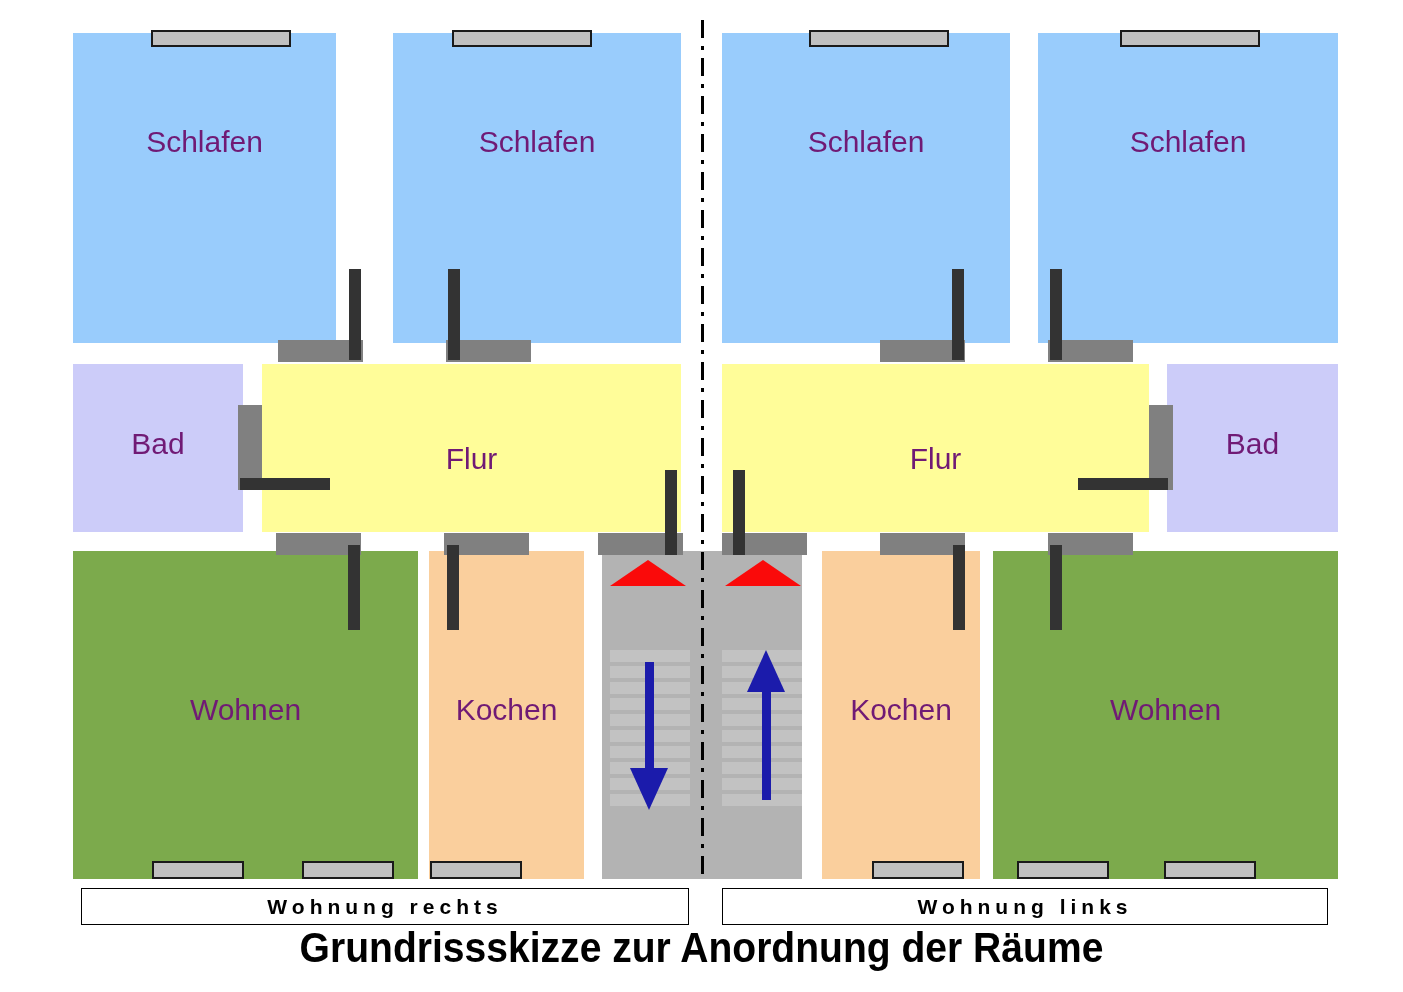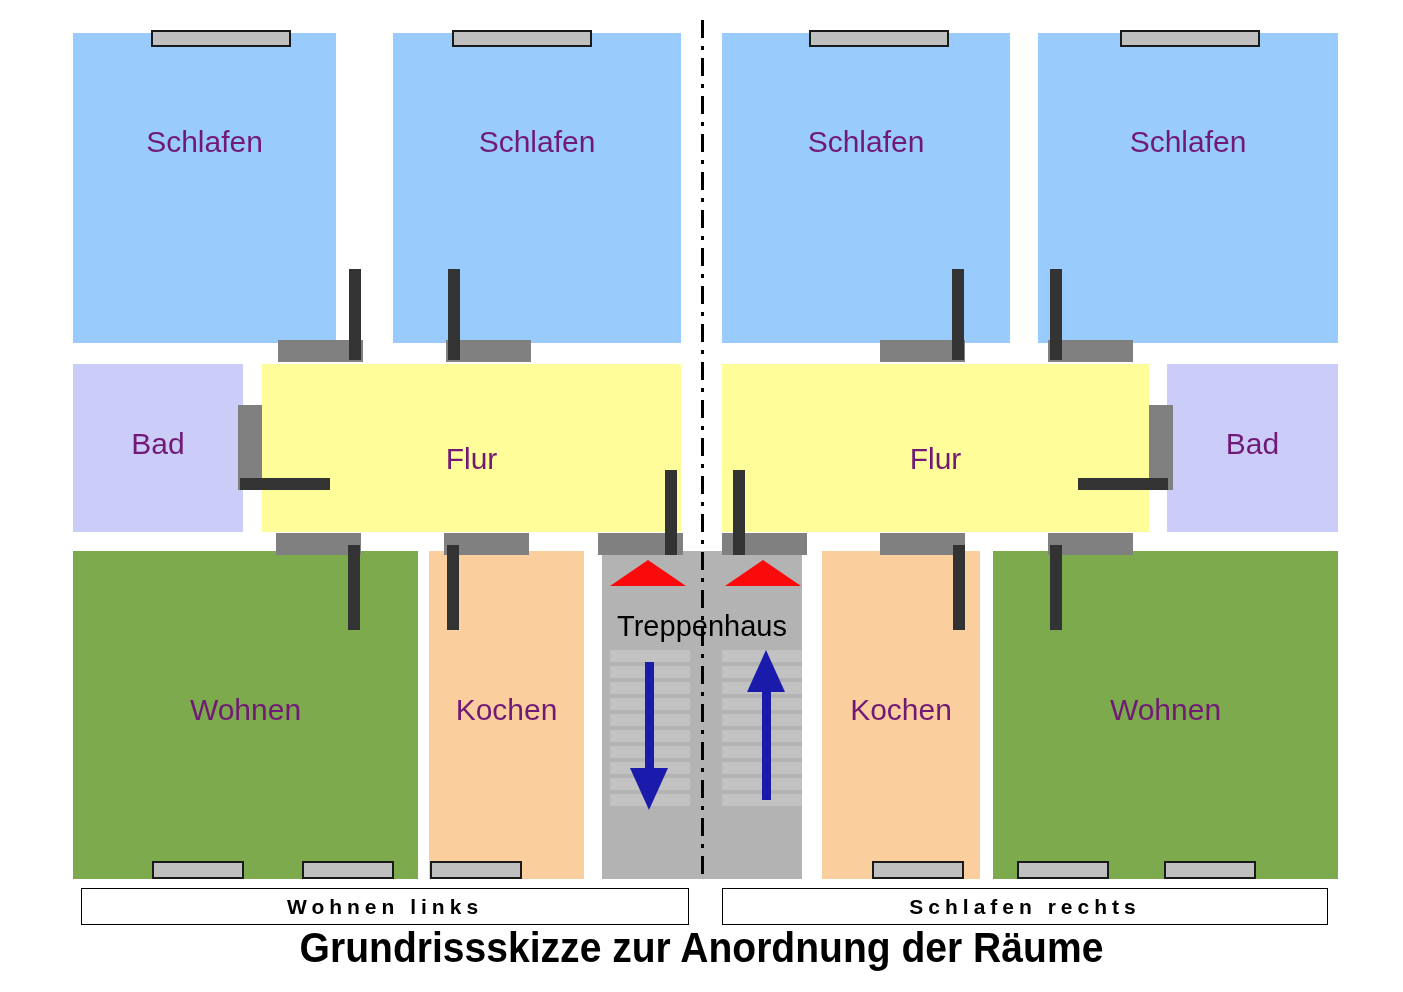--- a/index.html
+++ b/index.html
@@ -181,21 +181,20 @@
     <div class="room-label" style="top:142px;">Wohnen</div>
   </div>
   <div class="window" style="left:1017px; top:861px; width:92px; height:18px;"></div>
   <div class="window" style="left:1164px; top:861px; width:92px; height:18px;"></div>
 
   <div class="room" style="left:602px; top:551px; width:200px; height:328px; background:#b3b3b3;"></div>
 
   <div class="red-tri" style="left:610px; top:560px;"></div>
   <div class="red-tri" style="left:725px; top:560px;"></div>
 
-  <div class="treppen-label" style="left:602px; top:610px; width:200px;">Treppenhaus</div>
 
   <div class="stair-block" style="left:610px; top:650px; width:80px; height:158px;">
     <div class="tread" style="left:0; top:0px;   width:80px; height:12px;"></div>
     <div class="tread" style="left:0; top:16px;  width:80px; height:12px;"></div>
     <div class="tread" style="left:0; top:32px;  width:80px; height:12px;"></div>
     <div class="tread" style="left:0; top:48px;  width:80px; height:12px;"></div>
     <div class="tread" style="left:0; top:64px;  width:80px; height:12px;"></div>
     <div class="tread" style="left:0; top:80px;  width:80px; height:12px;"></div>
     <div class="tread" style="left:0; top:96px;  width:80px; height:12px;"></div>
     <div class="tread" style="left:0; top:112px; width:80px; height:12px;"></div>
@@ -257,21 +256,21 @@
   <div class="door-leaf" style="left:733px; top:470px; width:12px; height:85px;"></div>
 
   <div style="position:absolute; left:701px; top:20px; width:3px; height:860px;
               background: repeating-linear-gradient(to bottom,
                  #000000 0px, #000000 18px,
                  transparent 18px, transparent 26px,
                  #000000 26px, #000000 30px,
                  transparent 30px, transparent 38px);"></div>
 
   <div class="unit-box" style="left:81px; top:888px; width:608px; height:37px;">
-    <span>Wohnen links</span>
+    <span>Wohnung rechts</span>
   </div>
   <div class="unit-box" style="left:722px; top:888px; width:606px; height:37px;">
-    <span>Schlafen rechts</span>
+    <span>Wohnung links</span>
   </div>
 
   <div id="main-title">Grundrissskizze zur Anordnung der Räume</div>
 
 </div>
 
 </body></html>

